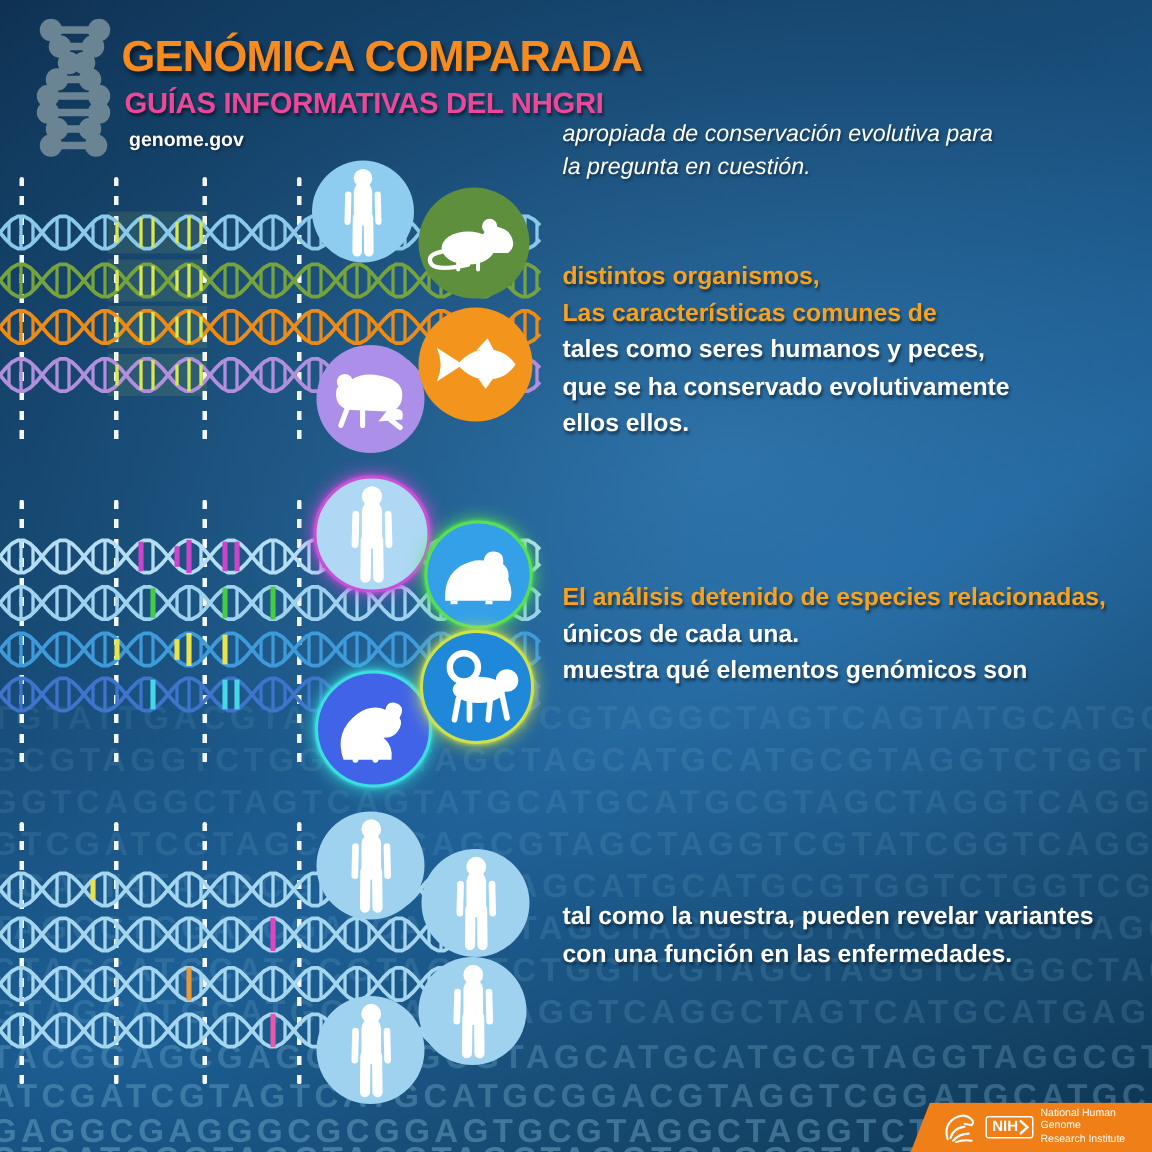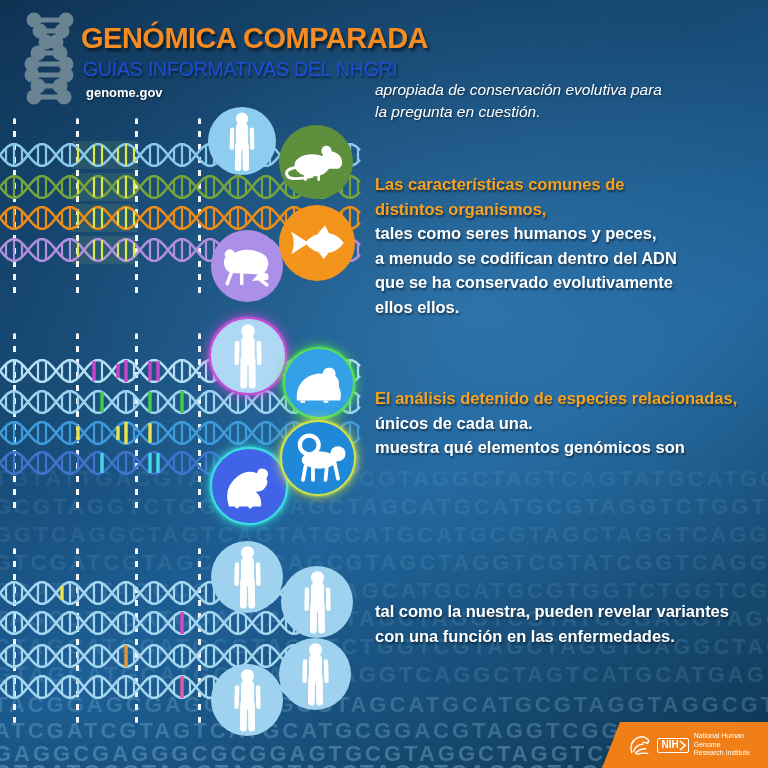--- a/index.html
+++ b/index.html
@@ -28,39 +28,39 @@
   .org-circle{
     position:absolute;border-radius:50%;
     display:flex;align-items:center;justify-content:center;
   }
   #textlayer{z-index:4;}
   .hdr-title{
     position:absolute;left:81px;top:22px;font-size:29px;font-weight:800;
     letter-spacing:-.5px;color:#f68b1f;text-shadow:2px 3px 3px rgba(0,0,0,.55);white-space:nowrap;
   }
   .hdr-sub{
-    position:absolute;left:83px;top:58px;font-size:19.5px;font-weight:400;color:#1d4ed8;
+    position:absolute;left:83px;top:58px;font-size:19.5px;font-weight:700;color:#ec4899;
     text-shadow:1px 2px 2px rgba(0,0,0,.5);white-space:nowrap;letter-spacing:-.2px;
   }
   .hdr-site{
     position:absolute;left:86px;top:85px;font-size:13px;font-weight:700;color:#fff;
     text-shadow:1px 1px 2px rgba(0,0,0,.5);text-decoration:none;
   }
   #dna-logo{position:absolute;left:20px;top:12px;}
   .para{
     position:absolute;left:375px;width:392px;font-weight:700;font-size:16.5px;
     line-height:24.5px;color:#fff;text-shadow:1px 2px 2px rgba(0,0,0,.5);
   }
   .para .hl{color:#f9a21d;}
   .para-intro{
     position:absolute;left:375px;width:340px;font-style:italic;font-weight:500;
     font-size:15.5px;line-height:22px;color:#fff;text-shadow:1px 1px 2px rgba(0,0,0,.45);
   }
   #footer-banner{
-    position:absolute;right:0;bottom:0;width:166px;height:46px;z-index:5;
+    position:absolute;right:0;bottom:0;width:166px;height:33px;z-index:5;
     clip-path:polygon(18px 0,166px 0,166px 46px,0 46px);
     display:flex;align-items:center;gap:5px;padding-left:26px;box-sizing:border-box;
   }
   .nih-box{
     border:1.6px solid #fff;border-radius:2px;color:#fff;font-weight:800;
     font-size:10px;padding:1px 2px 1px 3px;display:flex;align-items:center;line-height:1;
   }
   .inst-text{color:#fff;font-size:7px;line-height:8.5px;font-weight:500;}
 </style>
 </head>
@@ -686,26 +686,25 @@
   <div class="hdr-sub">GUÍAS INFORMATIVAS DEL NHGRI</div>
   <a class="hdr-site" href="#">genome.gov</a>
 
   <div class="para-intro" style="top:79px">
       <div>apropiada de conservación evolutiva para</div>
       <div>la pregunta en cuestión.</div>
     </div>
 
   <div class="para" style="top:172px">
     <div class="hl">
+        <div>distintos organismos,</div>
         <div>Las características comunes de</div>
-        <div>distintos organismos,</div>
       </div>
     <div>
         <div>tales como seres humanos y peces,</div>
-        <div>a menudo se codifican dentro del ADN</div>
         <div>que se ha conservado evolutivamente</div>
         <div>ellos ellos.</div>
       </div>
   </div>
 
   <div class="para" style="top:386px">
     <div class="hl">
         <div>El análisis detenido de especies relacionadas,</div>
       </div>
     <div>

